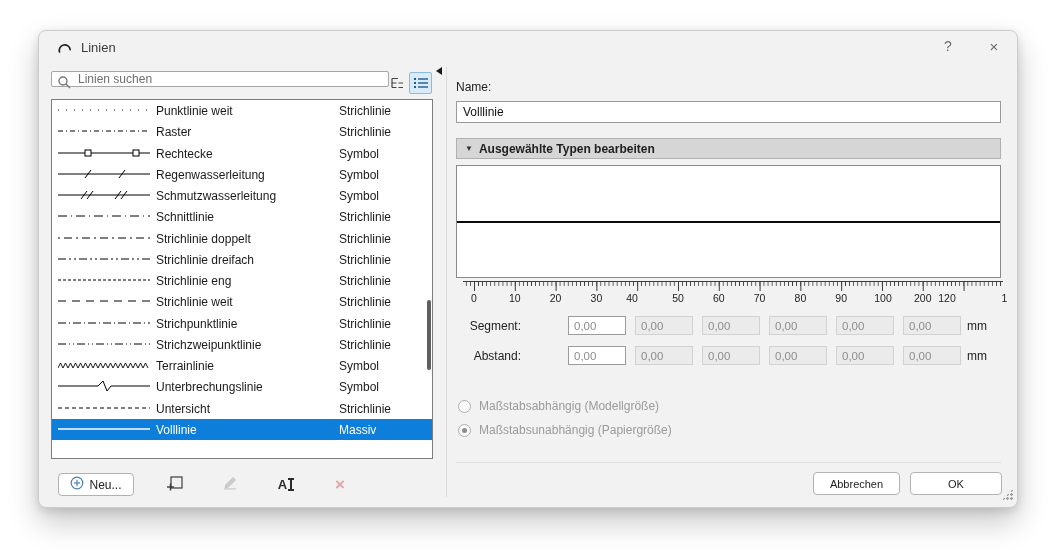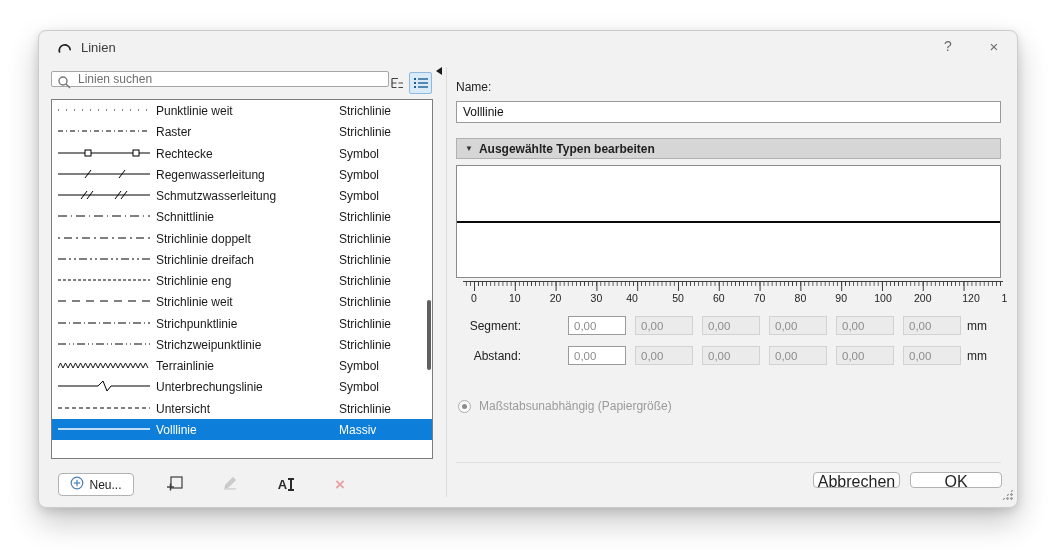--- a/index.html
+++ b/index.html
@@ -97,22 +97,22 @@
   .seg-unit{top:288px;} .abs-unit{top:318px;}
 
   
   .radio-group{position:absolute;left:419px;top:368px;display:flex;flex-direction:column;gap:10px;}
   .radiorow{display:flex;align-items:center;gap:8px;color:#9b9b9b;font-size:12px;}
   .radio{width:13px;height:13px;border:1px solid #aeaeae;border-radius:50%;background:#fafafa;
     display:inline-block;position:relative;flex:0 0 auto;}
   .radio.on::after{content:"";position:absolute;left:3px;top:3px;width:5px;height:5px;border-radius:50%;background:#8c8c8c;}
 
   .botline{position:absolute;left:417px;top:431px;width:545px;height:1px;background:#dedede;}
-  .btn{position:absolute;top:441px;height:16px;background:#fff;border:1px solid #b2b2b2;border-radius:4px;
-    font-size:16px;color:#222;font-family:inherit;}
+  .btn{position:absolute;top:441px;height:23px;background:#fff;border:1px solid #b2b2b2;border-radius:4px;
+    font-size:11px;color:#222;font-family:inherit;}
   .cancelbtn{left:774px;width:87px;}
   .okbtn{left:871px;width:92px;}
   .grip{position:absolute;left:963px;top:458px;width:11px;height:11px;
     background-image:radial-gradient(circle at 1.5px 1.5px,#9d9d9d 1.1px,transparent 1.5px);
     background-size:4px 4px;clip-path:polygon(100% 0,100% 100%,0 100%);}
 </style>
 </head>
 <body>
 
 <div class="dialog">
@@ -340,21 +340,21 @@
       <span style="left: 92.6px;">20</span>
       <span style="left: 133.4px;">30</span>
       <span style="left: 169px;">40</span>
       <span style="left: 215px;">50</span>
       <span style="left: 255.8px;">60</span>
       <span style="left: 296.6px;">70</span>
       <span style="left: 337.4px;">80</span>
       <span style="left: 378.2px;">90</span>
       <span style="left: 409px; margin-left: 11px;">100</span>
       <span style="left: 459.8px;">200</span>
-      <span style="left: 508px;">120</span>
+      <span style="left: 484px;">120</span>
       <span style="left: 541.4px;">1</span>
     </div>
 
   <span class="flabel seg-label">Segment:</span>
   <span class="fields seg-fields">
       <input class="numfield en" value="0,00" style="">
       <input class="numfield" value="0,00" style="">
       <input class="numfield" value="0,00" style="">
       <input class="numfield" value="0,00" style="">
       <input class="numfield" value="0,00" style="">
@@ -367,20 +367,24 @@
       <input class="numfield en" value="0,00" style="">
       <input class="numfield" value="0,00" style="">
       <input class="numfield" value="0,00" style="">
       <input class="numfield" value="0,00" style="">
       <input class="numfield" value="0,00" style="">
       <input class="numfield" value="0,00" style="">
     </span>
   <span class="unit abs-unit">mm</span>
 
   <div class="radio-group">
+      <label class="radiorow">
+        <span class="radio"></span>
+        <span>Maßstabsabhängig (Modellgröße)</span>
+      </label>
       <label class="radiorow">
         <span class="radio on"></span>
         <span>Maßstabsunabhängig (Papiergröße)</span>
       </label>
     </div>
 
   <div class="botline"></div>
   <button class="btn cancelbtn">Abbrechen</button>
   <button class="btn okbtn">OK</button>
   <div class="grip"></div>

